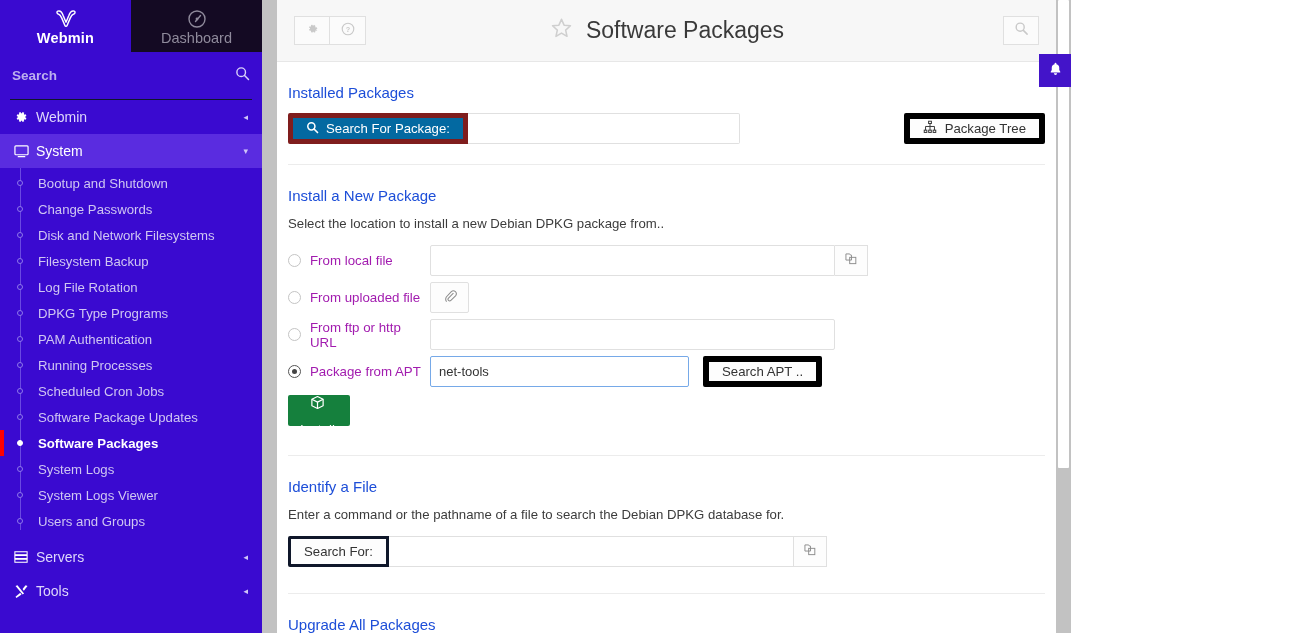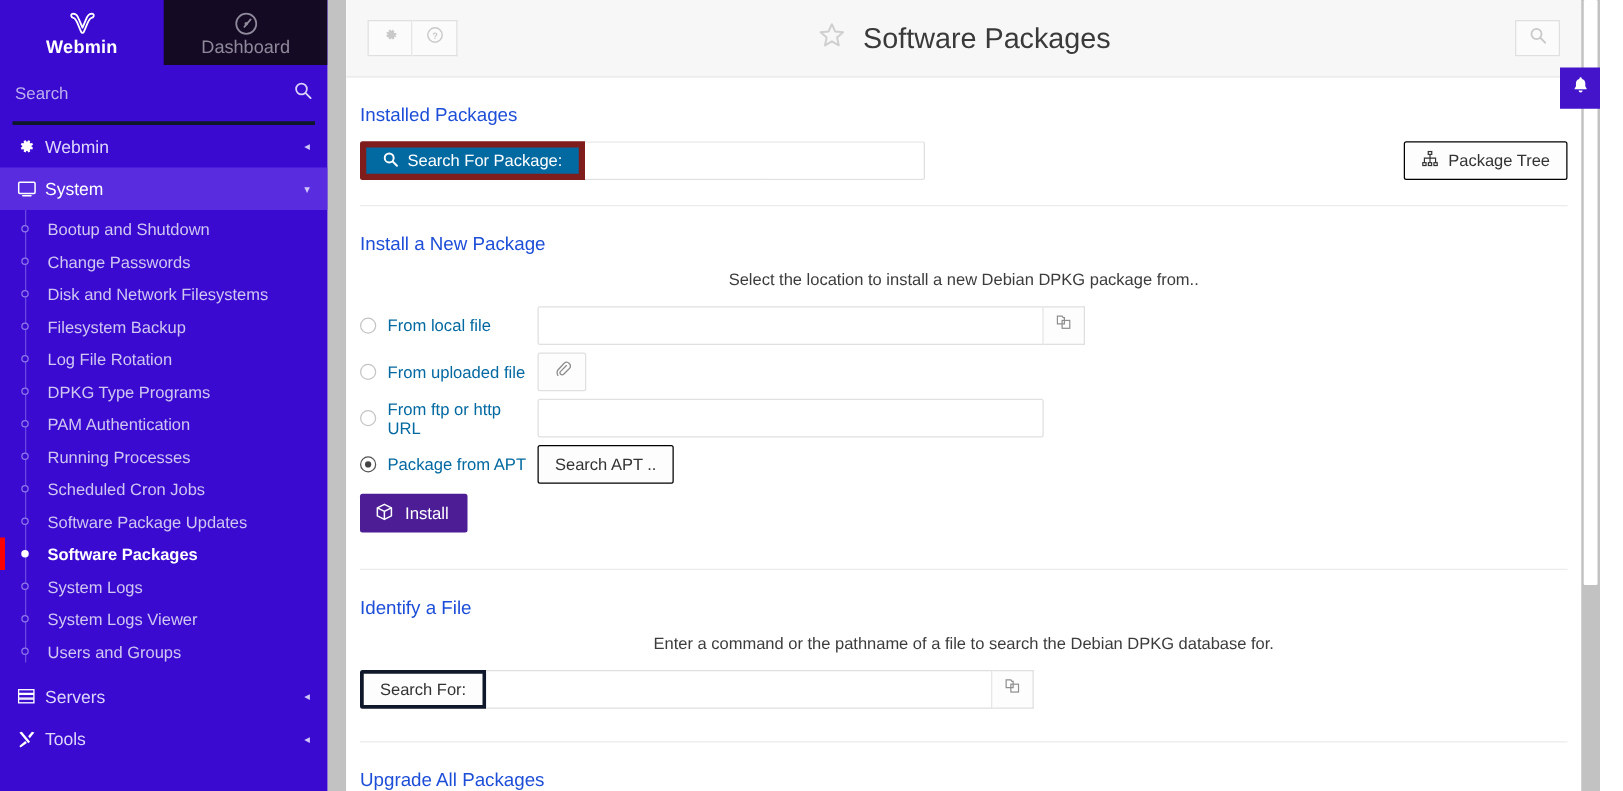--- a/index.html
+++ b/index.html
@@ -3,21 +3,21 @@
 <meta charset="utf-8">
 <style>
   * { box-sizing: border-box; }
   html, body {
     margin: 0; padding: 0;
     width: 1298px; height: 633px;
     overflow: hidden;
     font-family: "Liberation Sans", sans-serif;
     background: #ffffff;
   }
-  .app { position: relative; width: 1280px; height: 633px; display: flex; }
+  .app { position: relative; width: 1071px; height: 633px; display: flex; }
 
   
   .sidebar {
     width: 262px; height: 633px;
     background: #3a0ad0;
     flex: 0 0 262px;
     position: relative;
     overflow: hidden;
   }
   .sb-top { display: flex; height: 52px; }
@@ -32,22 +32,22 @@
   .sb-dash {
     flex: 1; background: #140a23; color: #8f8a9b;
     display: flex; flex-direction: column; align-items: center; justify-content: center;
     padding-top: 2px;
   }
   .sb-dash .logo { height: 20px; line-height: 18px; }
   .sb-dash .dash-label { font-size: 14.5px; margin-top: 1px; }
 
   .sb-search {
     height: 48px; margin: 0 10px; padding: 0 2px;
-    border-bottom: 3px solid #0f172a;
-    display: flex; align-items: center; justify-content: space-between;
+    border-bottom: 1px solid #0f172a;
+    display: flex; align-items: center; justify-content: space-between; font-weight: bold;
   }
   .sb-search .ph { color: #bcb0ee; font-size: 13.5px; }
   .sb-search .mag { color: #dad2fb; }
 
   .sb-group {
     height: 34px; display: flex; align-items: center;
     padding: 0 14px; color: #ded7fb; font-size: 14px;
     position: relative;
   }
   .sb-group .g-ico { width: 22px; display:inline-flex; align-items:center; color:#ffffff; }
@@ -120,47 +120,47 @@
     margin-left: auto; width: 36px; height: 29px;
     border: 1px solid #e0e0e0; background: #fbfbfb;
     display: flex; align-items: center; justify-content: center; color: #c9c9c9;
     position: relative; z-index: 2;
   }
 
   .content { padding: 0 11px; }
   .sec-title {
     font-size: 15px; color: #1d4ed8; margin: 22px 0 12px 0; padding-left: 0;
   }
-  .sec-desc { font-size: 13.2px; color: #3c3c3c; margin: 0 0 14px 0; text-align: center; }
+  .sec-desc { font-size: 13.2px; color: #3c3c3c; margin: 0 0 14px 0; }
 
   .row { display: flex; align-items: center; }
 
   .btn-blue {
     background: #0369a1; color: #fff; border: 5px solid #7f1d1d;
     height: 31px; padding: 0 13px; font-size: 13.2px;
     display: inline-flex; align-items: center; gap: 7px;
     border-radius: 2px 0 0 2px;
   }
   .inp {
     height: 31px; border: 1px solid #e0e0e0; background: #fff;
     font-size: 13px; color: #333; padding: 0 8px; outline: none;
   }
   .inp-attached { border-left: none; border-radius: 0 2px 2px 0; }
 
   .btn-light {
-    height: 31px; border: 1px solid #000000; background: #fdfdfd;
+    height: 31px; border: 6px solid #000000; background: #fdfdfd;
     font-size: 13.2px; color: #333; padding: 0 13px;
     display: inline-flex; align-items: center; gap: 8px; border-radius: 2px;
   }
 
   .divider { height: 1px; background: #ececec; margin: 20px 0 0 0; }
 
   .opt-row { display: flex; align-items: center; height: 31px; margin-bottom: 6px; }
   .opt-label {
-    font-size: 13.3px; color: #0369a1; width: 142px;
+    font-size: 13.3px; color: #a21caf; width: 142px;
     display: flex; align-items: center; gap: 9px;
   }
   .radio {
     width: 13px; height: 13px; border-radius: 50%;
     border: 1px solid #c4c4c4; background: #fff; position: relative; flex: 0 0 13px;
   }
   .radio.on { border-color: #555; }
   .radio.on:after {
     content:""; position:absolute; left: 3px; top: 3px; width: 5px; height: 5px;
     border-radius: 50%; background: #444;
@@ -168,24 +168,25 @@
   .inp-grp { display: flex; }
   .icon-box {
     width: 33px; height: 31px; border: 1px solid #e0e0e0; border-left: none;
     background: #fdfdfd; display: flex; align-items: center; justify-content: center;
     color: #8e8e8e;
   }
   .icon-box.solo { border-left: 1px solid #e0e0e0; }
   .inp-focus { border: 1px solid #76a9e8; }
 
   .btn-green {
-    background: #4c1d95; color: #fff; border: none;
+    background: #15803d; color: #fff; border: none;
     height: 31px; padding: 0 15px 0 12px; font-size: 13.4px;
     display: inline-flex; align-items: center; gap: 9px; border-radius: 2px;
     margin-top: 8px;
+    flex-direction: column;
   }
 
   .sf-label {
     height: 31px; border: 3px solid #0f172a; background: #fdfdfd;
     display: flex; align-items: center; padding: 0 13px; font-size: 13.2px; color: #333;
     border-radius: 2px 0 0 2px;
   }
 
   
   .bell {
@@ -461,20 +462,21 @@
         </div>
         <input class="inp" style="width: 405px; border-radius: 2px;" value="">
       </div>
 
       <div class="opt-row" style="margin-bottom:0;">
         <div class="opt-label">
           <span class="radio on"></span>
           <span>Package from APT</span>
         </div>
         <div class="inp-grp" style="gap:14px;">
+          <input class="inp inp-focus" style="width: 259px; border-radius: 2px;" value="net-tools">
           <div class="btn-light">
             <span>Search APT ..</span>
           </div>
         </div>
       </div>
 
       <div class="row">
         <div class="btn-green">
           <span>
             <svg width="15" height="15" viewBox="0 0 16 16" fill="none" stroke="#ffffff" stroke-width="1.3" stroke-linejoin="round">

